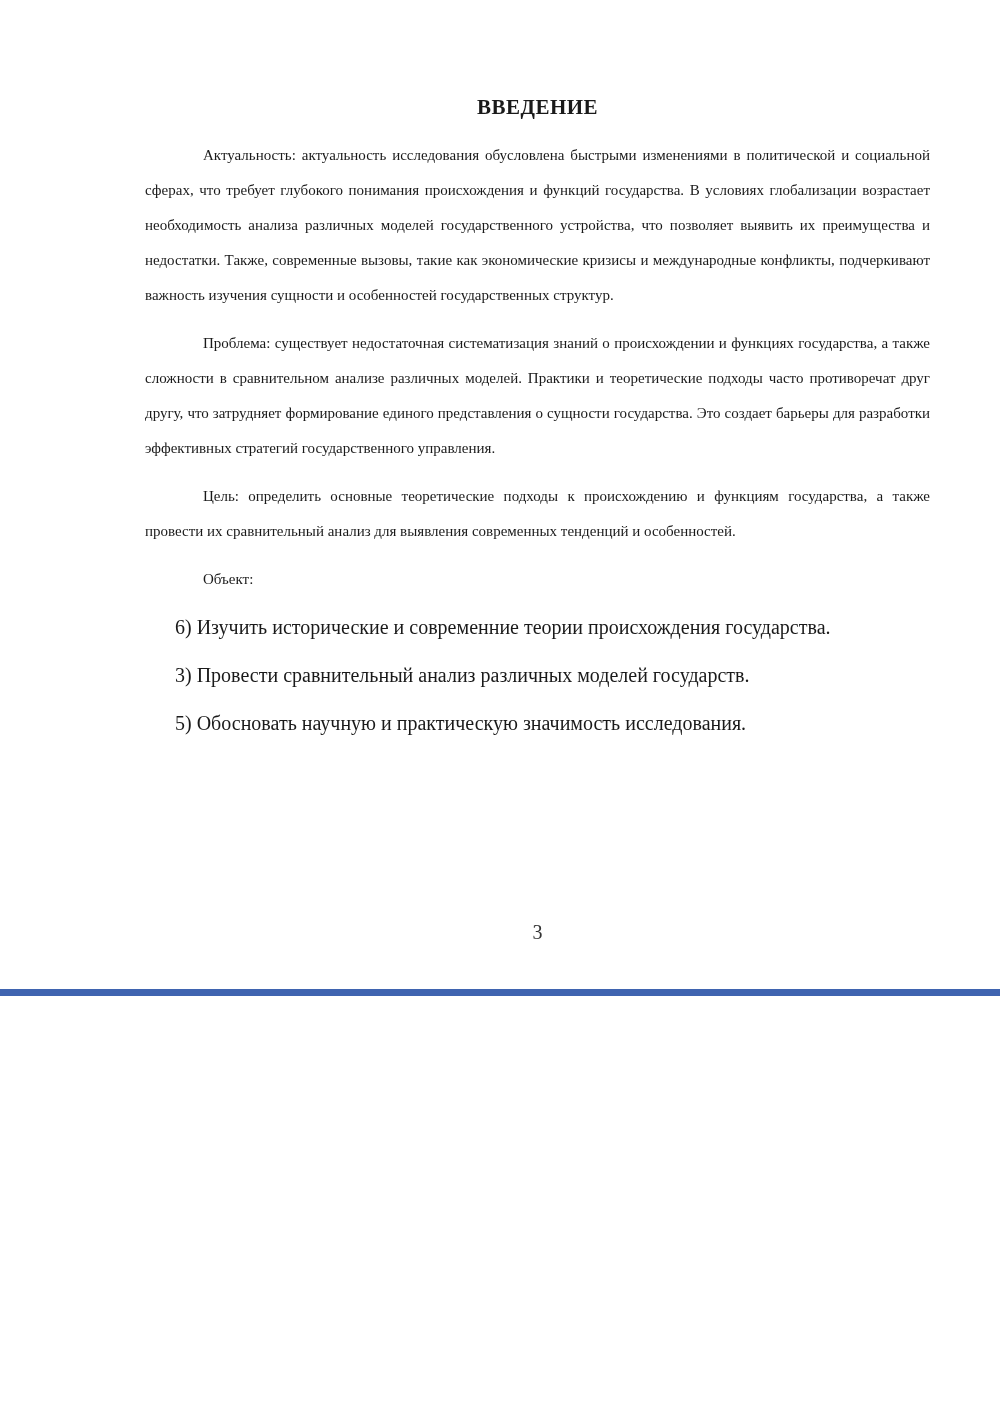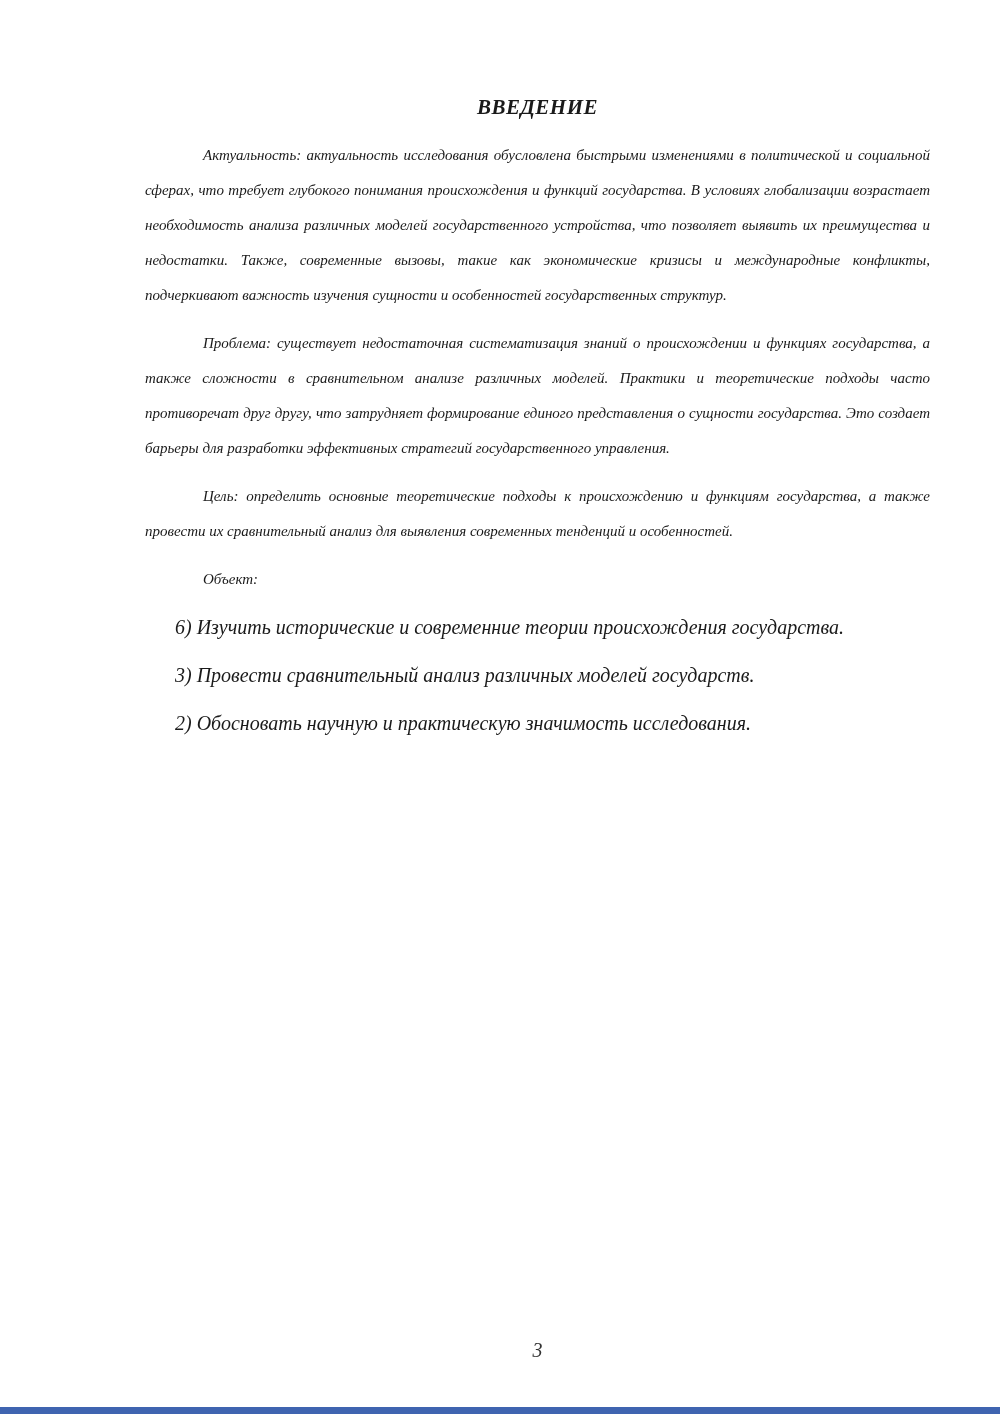--- a/index.html
+++ b/index.html
@@ -3,29 +3,28 @@
 <meta charset="utf-8">
 <style>
   html, body {
     margin: 0;
     padding: 0;
     background: #ffffff;
   }
   .page {
     position: relative;
     width: 1000px;
-    height: 1414px;
+    height: 996px;
     margin: 0 auto;
     background: #ffffff;
     box-sizing: border-box;
     padding: 92px 70px 0 145px;
     font-family: "Liberation Serif", "DejaVu Serif", serif;
     color: #1a1a1a;
     overflow: hidden;
-    font-style: italic;
   }
   .title {
     font-size: 21px;
     font-weight: bold;
     text-align: center;
     margin: 0 0 16px 0;
     letter-spacing: 0.5px;
     line-height: 30px;
   }
   .para {
@@ -74,21 +73,21 @@
   <p class="para">Цель: определить основные теоретические подходы к происхождению и функциям государства, а также провести их сравнительный анализ для выявления современных тенденций и особенностей.</p>
 
   <p class="para">Объект:</p>
 
   <p class="list-item">6) Изучить исторические и современние теории происхождения государства.</p>
 
 
   <p class="list-item">3) Провести сравнительный анализ различных моделей государств.</p>
 
 
-  <p class="list-item">2) Обосновать научную и практическую значимость исследования.</p>
+  <p class="list-item">5) Обосновать научную и практическую значимость исследования.</p>
 
 
   <div class="footer">
     <span>3</span>
   </div>
 
   <div class="bottom-bar"></div>
 
 </div>
 

